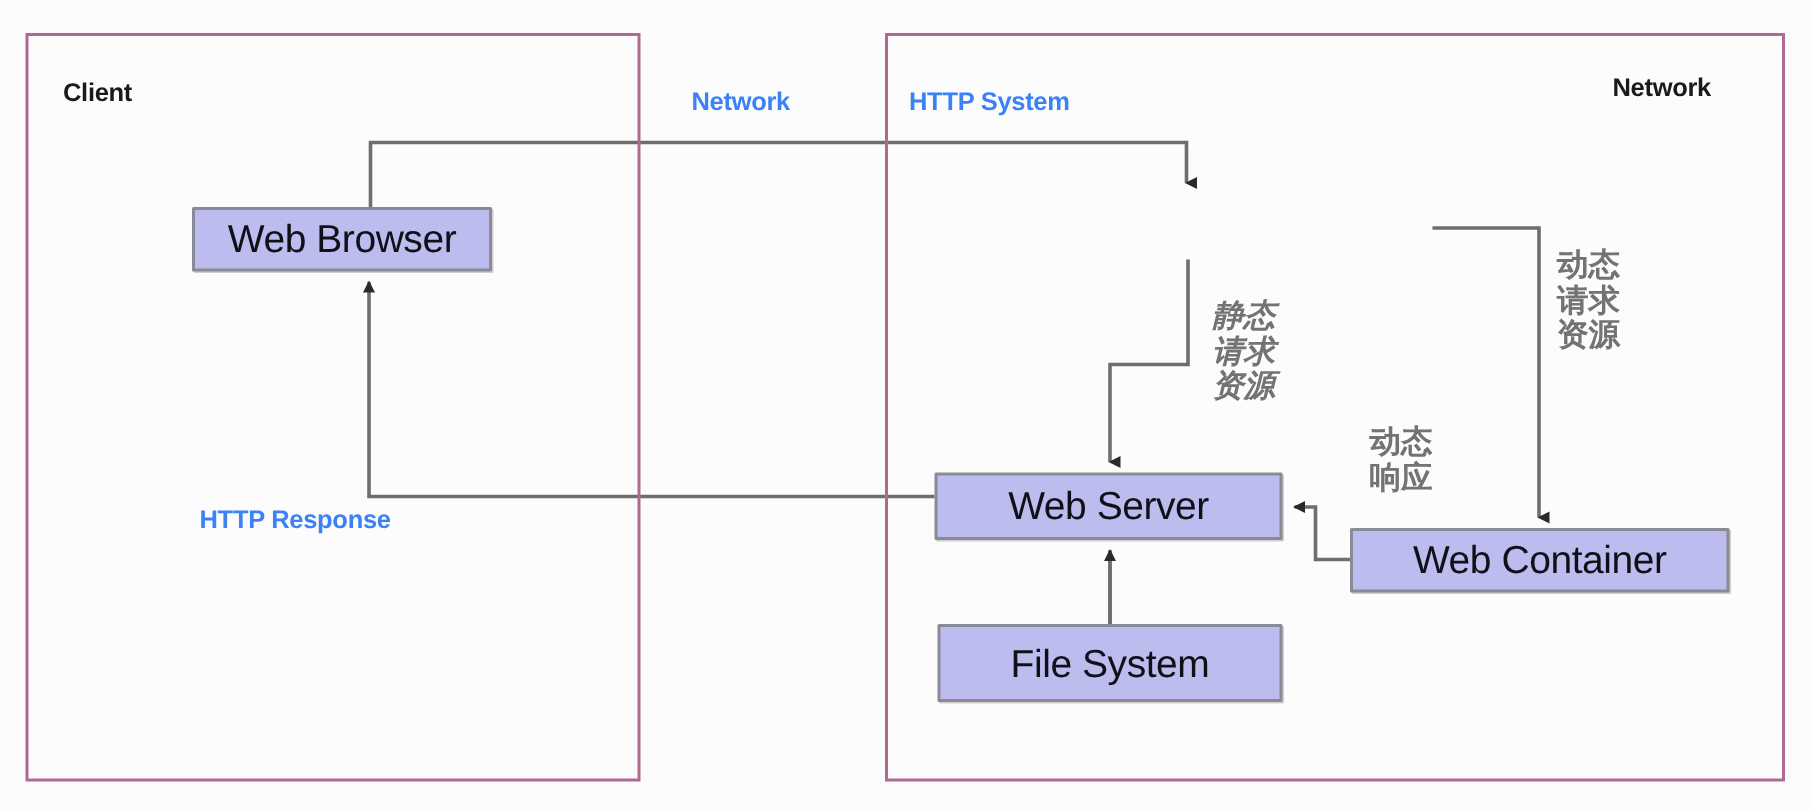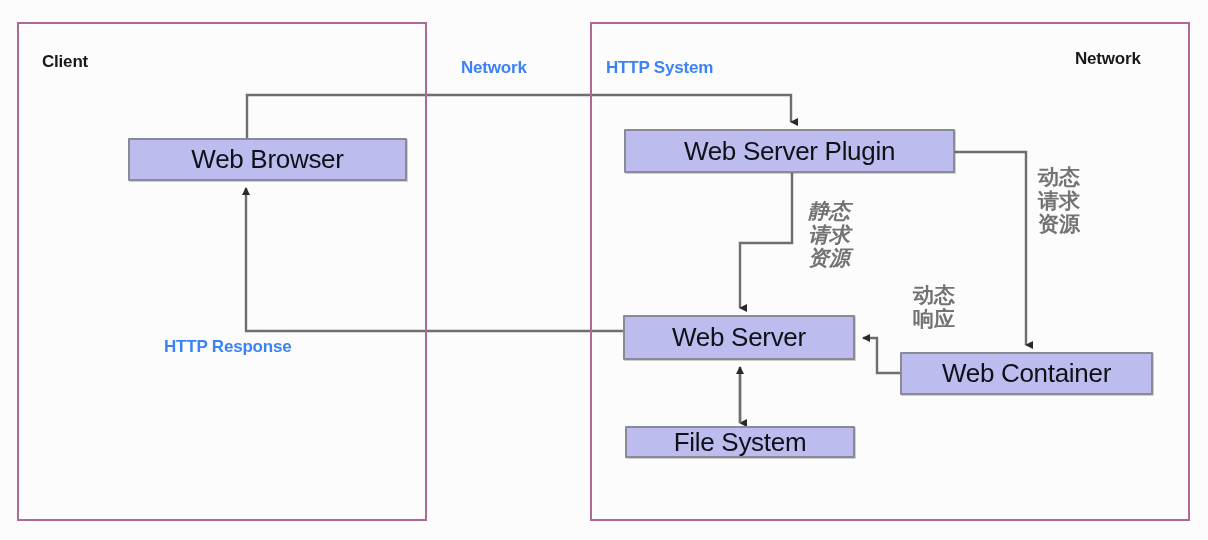--- a/index.html
+++ b/index.html
@@ -114,34 +114,33 @@
   </svg>
 
   <div class="zone" style="left:17px; top:22px; width:410px; height:499px;"></div>
   <div class="zone" style="left:590px; top:22px; width:600px; height:499px;"></div>
 
   <div class="zone-label" style="left:42px; top:52px;">Client</div>
   <div class="zone-label" style="left:1075px; top:49px;">Network</div>
 
   <div class="edge-label" style="left:461px; top:58px;">Network</div>
   <div class="edge-label" style="left:606px; top:58px;">HTTP System</div>
-  <div class="edge-label" style="left:133px; top:337px;margin-left:31px;">HTTP Response</div>
+  <div class="edge-label" style="left:133px; top:337px;">HTTP Response</div>
 
   <div class="cjk-label" style="left:808px; top:199px;font-style:italic;">静态
 请求
 资源</div>
   <div class="cjk-label" style="left:1038px; top:165px;">动态
 请求
 资源</div>
   <div class="cjk-label" style="left:913px; top:283px;">动态
 响应</div>
 
-  <div class="node" style="left:128px; top:138px; width:279px; height:43px;">Web Browser</div>
+  <div class="node" style="left:128px; top:138px; width:200px; height:43px;">Web Browser</div>
 
-  <div class="node" style="left:624px; top:129px; width:331px; height:44px;">Web Server Plugin</div>
 
   <div class="node" style="left:623px; top:315px; width:232px; height:45px;">Web Server</div>
 
   <div class="node" style="left:900px; top:352px; width:253px; height:43px;">Web Container</div>
 
-  <div class="node" style="left:625px; top:426px; width:230px; height:32px;">File System</div>
+  <div class="node" style="left:625px; top:416px; width:230px; height:52px;">File System</div>
 
 </div>
 
 </body></html>

